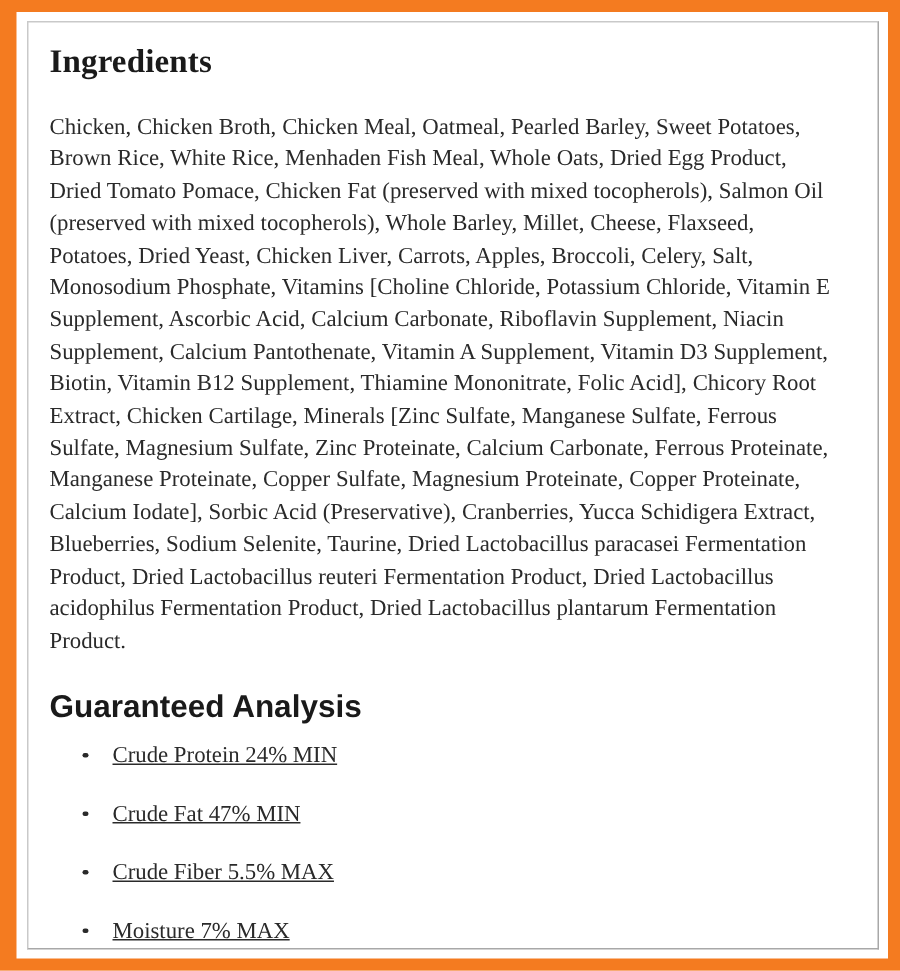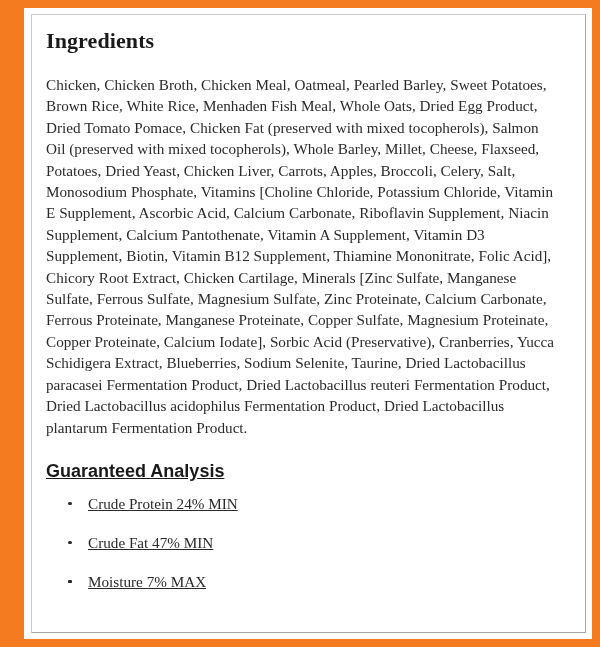--- a/index.html
+++ b/index.html
@@ -14,21 +14,21 @@
     font-family: "Liberation Serif", "DejaVu Serif", serif;
     overflow: hidden;
   }
 
   
   .frame {
     box-sizing: border-box;
     width: 600px;
     height: 647px;
     background: #f47b20;
-    padding: 8px 8px 8px 24px;
+    padding: 8px 8px 8px 11px;
   }
 
   
   .gap {
     box-sizing: border-box;
     width: 100%;
     height: 100%;
     background: #ffffff;
     padding: 6px 6px 6px 7px;
   }
@@ -63,25 +63,24 @@
     line-height: 21.4px;
     color: #2a2a2a;
     margin: 20px 16px 0 0;
     text-align: left;
     word-spacing: 0.1px;
   }
 
   .heading-analysis {
     font-family: "Liberation Sans", "DejaVu Sans", sans-serif;
     font-weight: bold;
-    font-size: 18px;
+    font-size: 21px;
     line-height: 19px;
     color: #1a1a1a;
     margin: 24px 0 0 0;
-    text-decoration: underline;
   }
 
   .analysis-list {
     list-style: none;
     margin: 13px 0 0 0;
     padding: 0;
   }
 
   .analysis-list li {
     font-family: "Liberation Serif", "DejaVu Serif", serif;
@@ -122,20 +121,21 @@
         <li>
           <span class="bullet-marker"></span>
           <span>Crude Protein 24% MIN</span>
         </li>
         <li>
           <span class="bullet-marker"></span>
           <span>Crude Fat 47% MIN</span>
         </li>
         <li>
           <span class="bullet-marker"></span>
+          <span>Crude Fiber 5.5% MAX</span>
         </li>
         <li>
           <span class="bullet-marker"></span>
           <span>Moisture 7% MAX</span>
         </li>
       </ul>
 
     </div>
   </div>
 </div>

